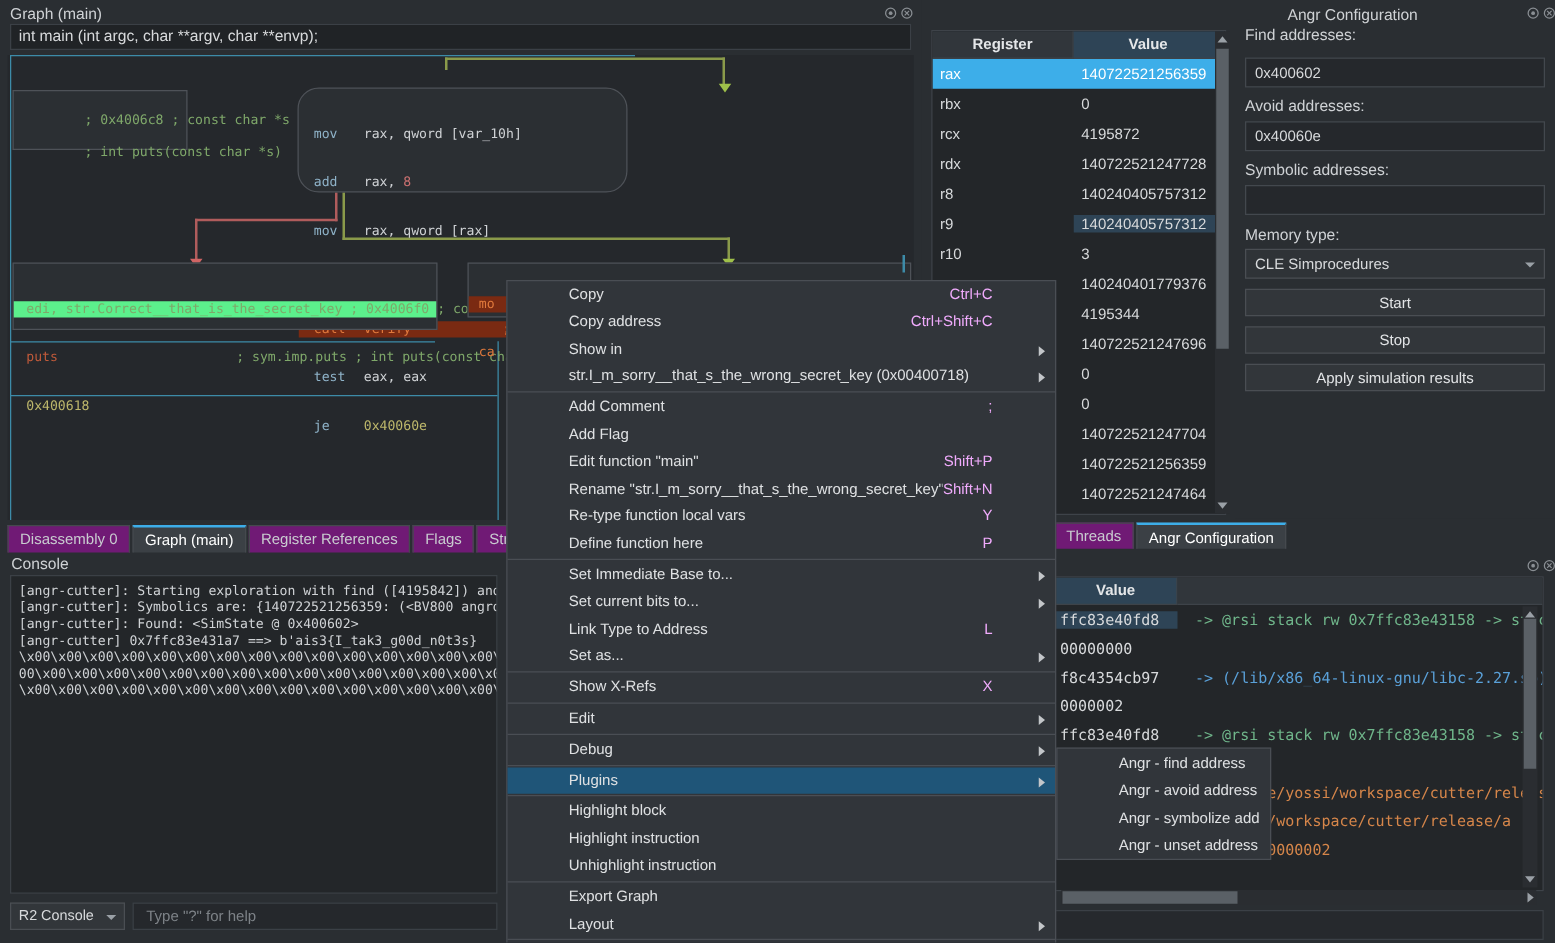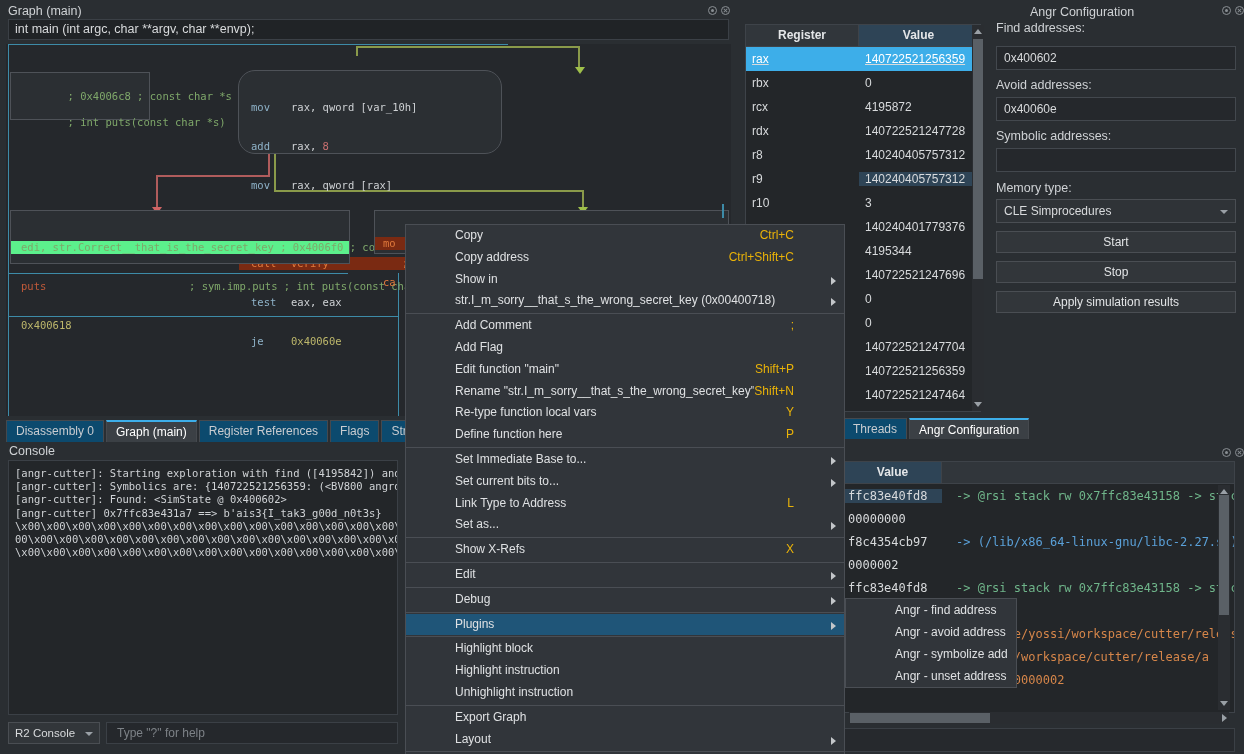--- a/index.html
+++ b/index.html
@@ -63,21 +63,21 @@
   .addr{color:#bdb76b;}
   .callrow{background:#7a2a12;}
   .callrow .mn{color:#e0793c;}
   .callrow .op{color:#e0793c;}
   .callrow .cmt{color:#e0793c;}
 
   
   #graph-tabs{position:absolute;left:6px;top:420px;width:400px;height:22px;display:flex;}
   .tab{
     height:22px;padding:0 9px;line-height:21px;font-size:12px;
-    background:#0c4a6e;border:1px solid #45494e;border-bottom:none;
+    background:#701a75;border:1px solid #45494e;border-bottom:none;
     color:#c9ccd0;margin-right:2px;white-space:nowrap;
   }
   .tab.active{background:#3b4045;border-top:2px solid #3daee9;color:#fff;}
 
   
   #console-panel{
     position:absolute;left:0;top:444px;width:406px;height:310px;
   }
   #console-title{position:absolute;left:9px;top:0px;font-size:12.5px;color:#cfd2d5;}
   #console-body{
@@ -108,21 +108,21 @@
   .rhead{display:flex;height:22px;}
   .rhead div{
     background:#31363b;border-right:1px solid #3e4349;border-bottom:1px solid #3e4349;
     color:#e4e6e8;font-size:12px;font-weight:bold;text-align:center;line-height:21px;
   }
   .rh-name{width:113px;}
   .rh-val{width:120px;background:#2e4456 !important;}
   .rrow{display:flex;height:24px;align-items:center;}
   .rrow .rn{width:113px;padding-left:6px;font-size:12px;color:#d8dadc;}
   .rrow .rv{width:120px;padding-left:6px;font-size:12px;color:#d8dadc;}
-  .rrow.sel{background:#3daee9;text-decoration:underline;}
+  .rrow.sel{background:#3daee9;}
   .rrow.sel .rn,.rrow.sel .rv{color:#fff;}
   .rrow .rv.cellsel{background:#2e4456;}
   #reg-scroll{
     position:absolute;right:4px;top:1px;width:12px;height:386px;background:#2a2d31;
   }
   #reg-scroll .thumb{position:absolute;left:1px;top:14px;width:10px;height:240px;background:#5a6066;}
   .sarrow{position:absolute;left:2px;width:0;height:0;border-left:4px solid transparent;border-right:4px solid transparent;}
   .sarrow.up{top:4px;border-bottom:5px solid #9aa0a6;}
   .sarrow.down{bottom:4px;border-top:5px solid #9aa0a6;}
 
@@ -180,21 +180,21 @@
     position:absolute;left:405px;top:224px;width:440px;
     background:#31353a;border:1px solid #4a4e54;
     z-index:50;
   }
   .mi{
     position:relative;height:21.8px;line-height:21.8px;
     padding-left:25px;padding-right:8px;font-size:12px;color:#dfe1e3;
     display:flex;align-items:center;
   }
   .mi .mlabel{flex:1;white-space:nowrap;overflow:hidden;margin-left:24px;}
-  .mi .mshort{color:#eab308;font-size:12px;padding-right:42px;white-space:nowrap;}
+  .mi .mshort{color:#f0abfc;font-size:12px;padding-right:42px;white-space:nowrap;}
   .mi.sel{background:#1f5578;}
   .mi .arrow{
     position:absolute;right:8px;top:8px;width:0;height:0;
     border-top:4px solid transparent;border-bottom:4px solid transparent;
     border-left:5px solid #c3c6c9;
   }
   .msep{height:1px;background:#4a4e54;margin:1px 0;}
 
   
   #sub-menu{

